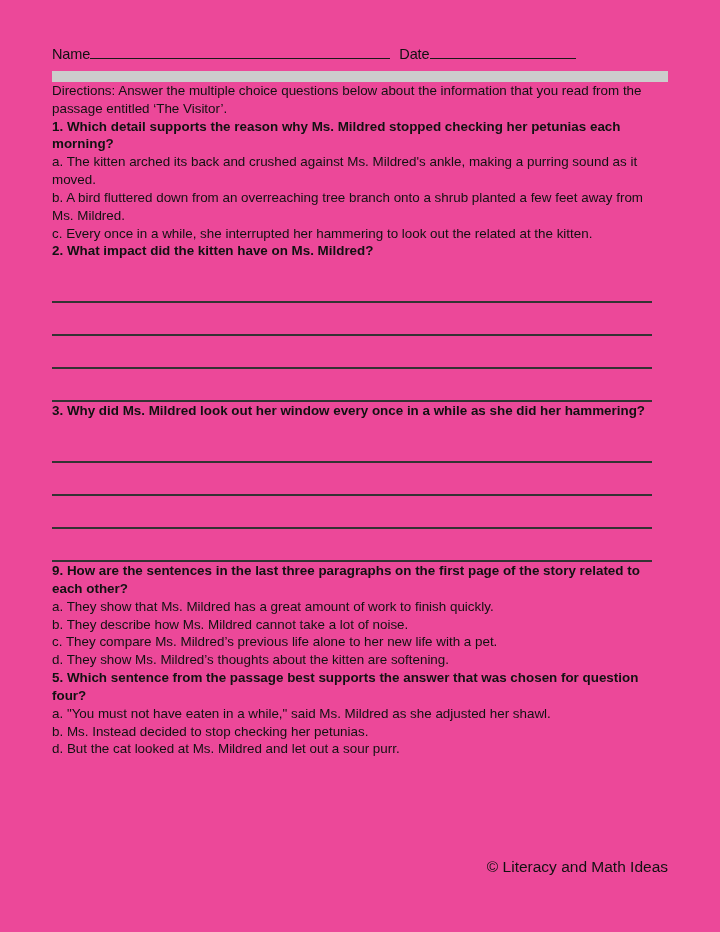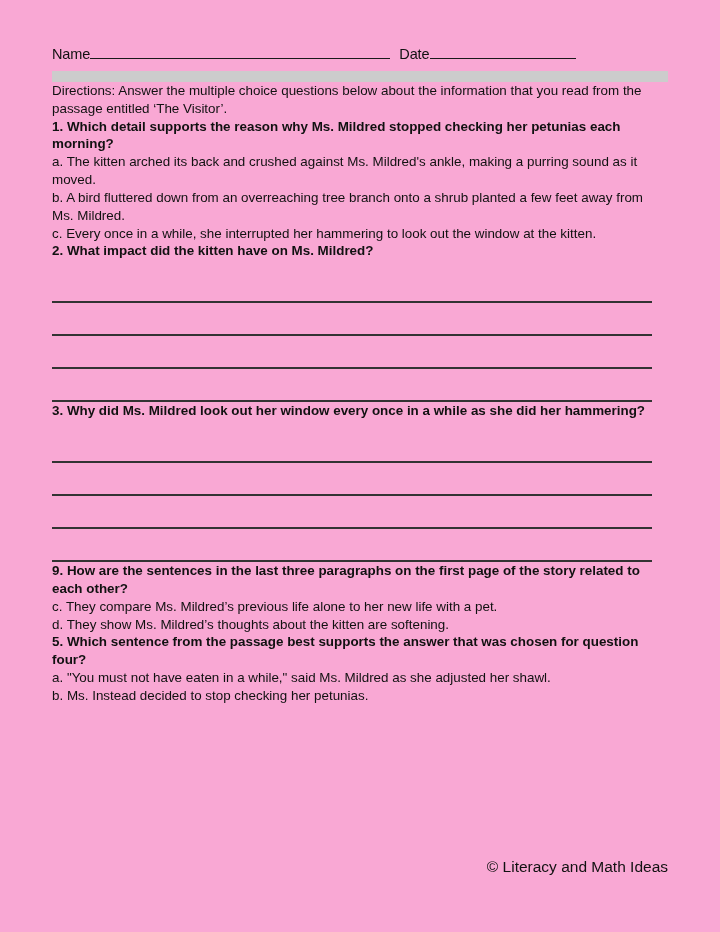--- a/index.html
+++ b/index.html
@@ -8,21 +8,21 @@
     background: #ffffff;
   }
   body {
     font-family: "Liberation Sans", sans-serif;
     color: #111111;
   }
   .page {
     position: relative;
     width: 720px;
     height: 932px;
-    background: #f9a8d4;
+    background: #ec4899;
     overflow: hidden;
     box-sizing: border-box;
   }
   .sheet {
     position: absolute;
     left: 52px;
     top: 46px;
     width: 616px;
   }
 
@@ -110,21 +110,21 @@
     </div>
 
     <div class="gray-band"></div>
 
     <div class="directions">Directions:  Answer the multiple choice questions below about the information that you read from the passage entitled ‘The Visitor’.</div>
 
     <div class="q-block">
       <div class="q-stem">1.  Which detail supports the reason why Ms. Mildred stopped checking her petunias each morning?</div>
       <div class="opt">a.  The kitten arched its back and crushed against Ms. Mildred's ankle, making a purring sound as it moved.</div>
       <div class="opt">b.  A bird fluttered down from an overreaching tree branch onto a shrub planted a few feet away from Ms. Mildred.</div>
-      <div class="opt">c.  Every once in a while, she interrupted her hammering to look out the window at the kitten.</div>
+      <div class="opt">c.  Every once in a while, she interrupted her hammering to look out the related at the kitten.</div>
     </div>
 
     <div class="q-block">
       <div class="q-stem">2.  What impact did the kitten have on Ms. Mildred?</div>
       <div class="lines">
         <div class="wline"></div>
         <div class="wline"></div>
         <div class="wline"></div>
         <div class="wline"></div>
       </div>
@@ -135,27 +135,30 @@
       <div class="lines">
         <div class="wline"></div>
         <div class="wline"></div>
         <div class="wline"></div>
         <div class="wline"></div>
       </div>
     </div>
 
     <div class="q-block">
       <div class="q-stem">9.  How are the sentences in the last three paragraphs on the first page of the story related to each other?</div>
+      <div class="opt">a.  They show that Ms. Mildred has a great amount of work to finish quickly.</div>
+      <div class="opt">b.  They describe how Ms. Mildred cannot take a lot of noise.</div>
       <div class="opt">c.  They compare Ms. Mildred’s previous life alone to her new life with a pet.</div>
       <div class="opt">d.  They show Ms. Mildred’s thoughts about the kitten are softening.</div>
     </div>
 
     <div class="q-block">
       <div class="q-stem">5.   Which sentence from the passage best supports the answer that was chosen for question four?</div>
       <div class="opt">a.  "You must not have eaten in a while," said Ms. Mildred as she adjusted her shawl.</div>
       <div class="opt">b.  Ms. Instead decided to stop checking her petunias.</div>
+      <div class="opt">d.  But the cat looked at Ms. Mildred and let out a sour purr.</div>
     </div>
 
   </div>
 
   <div class="footer">© Literacy and Math Ideas</div>
 
 </div>
 
 </body></html>

